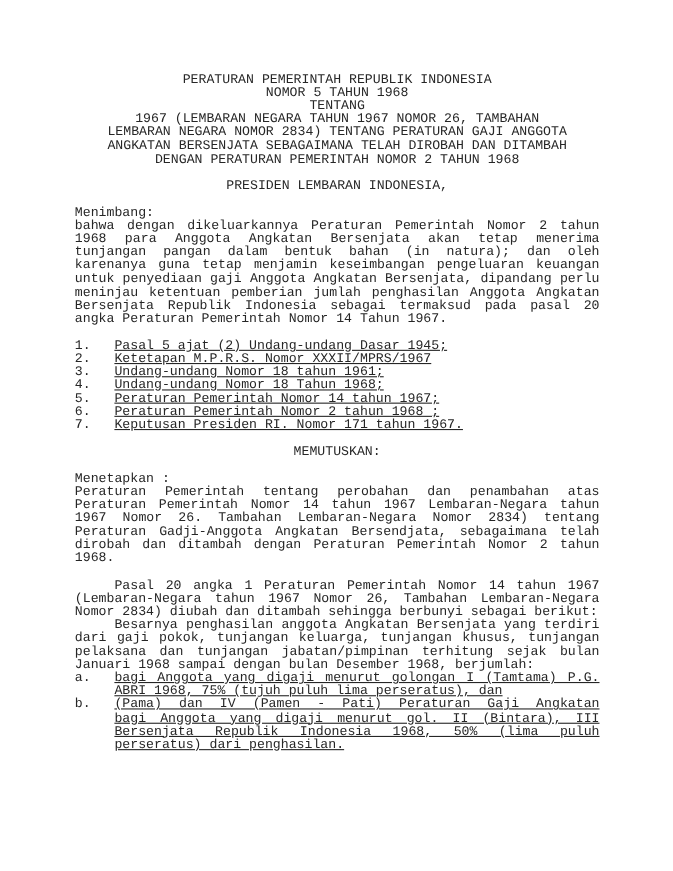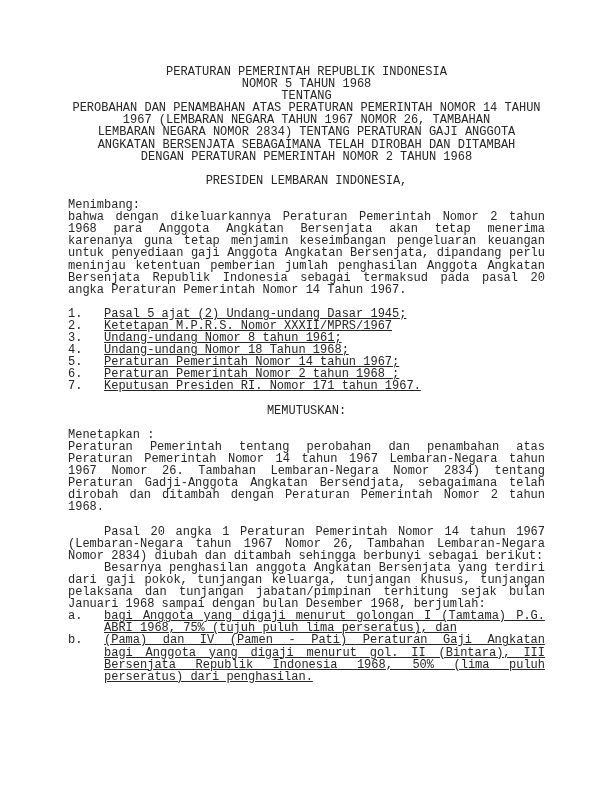--- a/index.html
+++ b/index.html
@@ -27,38 +27,38 @@
 </head>
 <body>
 
 <div class="page">
   <div class="content">
 
     <div class="center">
         <div class="tline">PERATURAN PEMERINTAH REPUBLIK INDONESIA</div>
         <div class="tline">NOMOR 5 TAHUN 1968</div>
         <div class="tline">TENTANG</div>
-        <div class="tline">PEROBAHAN DAN PENAMBAHAN ATAS PERATURAN PEMERINTAH NOMOR 14 TAHUN</div>
         <div class="tline">1967 (LEMBARAN NEGARA TAHUN 1967 NOMOR 26, TAMBAHAN</div>
         <div class="tline">LEMBARAN NEGARA NOMOR 2834) TENTANG PERATURAN GAJI ANGGOTA</div>
         <div class="tline">ANGKATAN BERSENJATA SEBAGAIMANA TELAH DIROBAH DAN DITAMBAH</div>
         <div class="tline">DENGAN PERATURAN PEMERINTAH NOMOR 2 TAHUN 1968</div>
       </div>
 
     <div class="gap"></div>
 
     <div class="tline center">PRESIDEN LEMBARAN INDONESIA,</div>
 
     <div class="gap"></div>
 
     <div>
       <div class="tline">Menimbang:</div>
       <div>
           <div class="tline just">bahwa dengan dikeluarkannya Peraturan Pemerintah Nomor 2 tahun</div>
           <div class="tline just">1968 para Anggota Angkatan Bersenjata akan tetap menerima</div>
+          <div class="tline just">tunjangan pangan dalam bentuk bahan (in natura); dan oleh</div>
           <div class="tline just">karenanya guna tetap menjamin keseimbangan pengeluaran keuangan</div>
           <div class="tline just">untuk penyediaan gaji Anggota Angkatan Bersenjata, dipandang perlu</div>
           <div class="tline just">meninjau ketentuan pemberian jumlah penghasilan Anggota Angkatan</div>
           <div class="tline just">Bersenjata Republik Indonesia sebagai termaksud pada pasal 20</div>
           <div class="tline">angka Peraturan Pemerintah Nomor 14 Tahun 1967.</div>
         </div>
     </div>
 
     <div class="gap"></div>
 
@@ -72,21 +72,21 @@
           </div>
           <div class="li">
             <div class="mk">2.</div>
             <div class="lt">
               <div class="tline">Ketetapan M.P.R.S. Nomor XXXII/MPRS/1967</div>
             </div>
           </div>
           <div class="li">
             <div class="mk">3.</div>
             <div class="lt">
-              <div class="tline">Undang-undang Nomor 8 tahun 1961;</div>
+              <div class="tline">Undang-undang Nomor 18 tahun 1961;</div>
             </div>
           </div>
           <div class="li">
             <div class="mk">4.</div>
             <div class="lt">
               <div class="tline">Undang-undang Nomor 18 Tahun 1968;</div>
             </div>
           </div>
           <div class="li">
             <div class="mk">5.</div>

